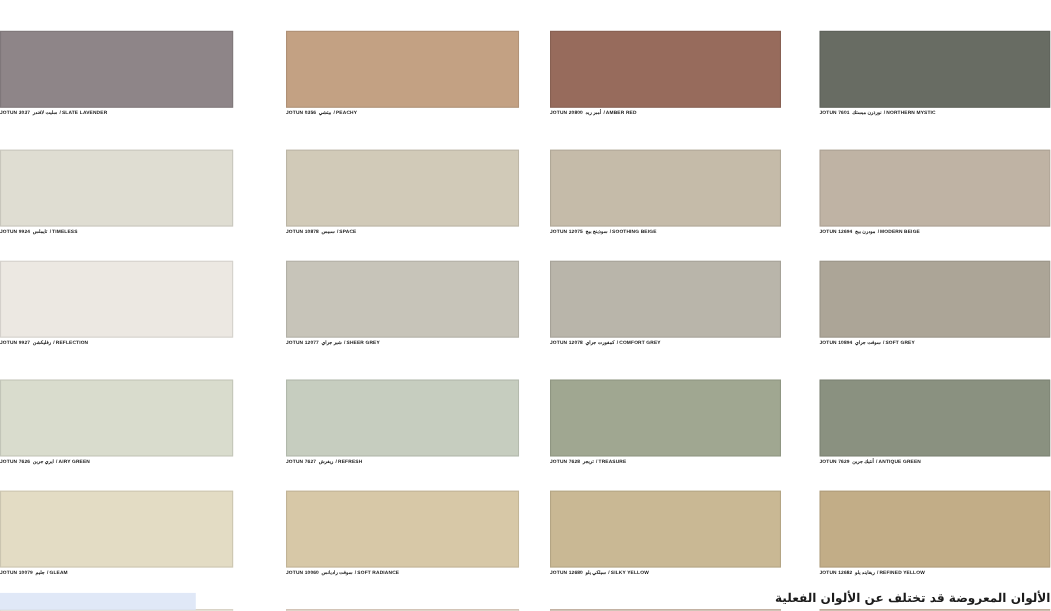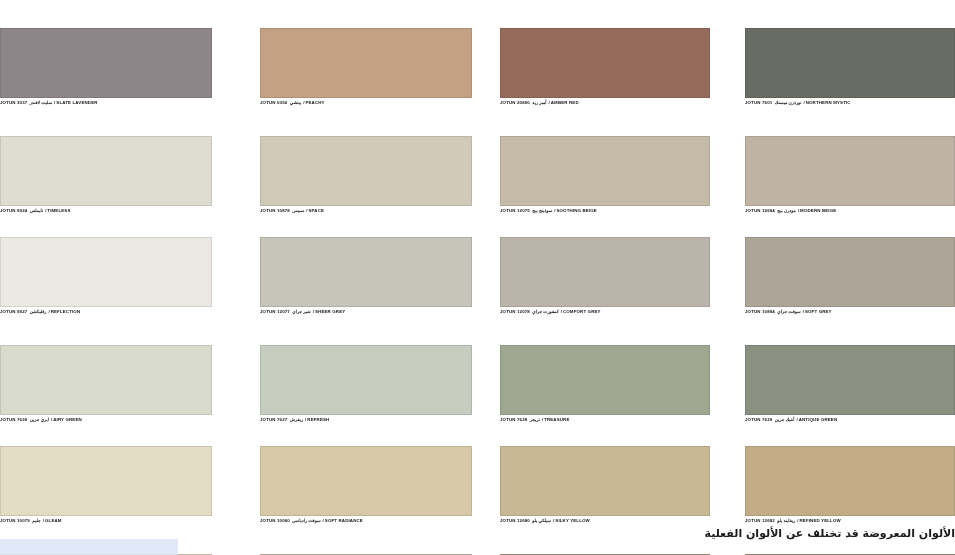--- a/index.html
+++ b/index.html
@@ -105,21 +105,21 @@
     width: 178px;
     height: 16px;
     background: #dbe4f6;
     opacity: 0.85;
   }
 
   
   #arabic-footer {
     position: absolute;
     left: 610px;
-    bottom: 12px;
+    bottom: 2px;
     width: 345px;
     height: 18px;
     font-family: "DejaVu Sans", sans-serif;
     font-size: 11px;
     font-weight: bold;
     color: #1b1b1b;
     direction: rtl;
     text-align: right;
     white-space: nowrap;
     overflow: hidden;

